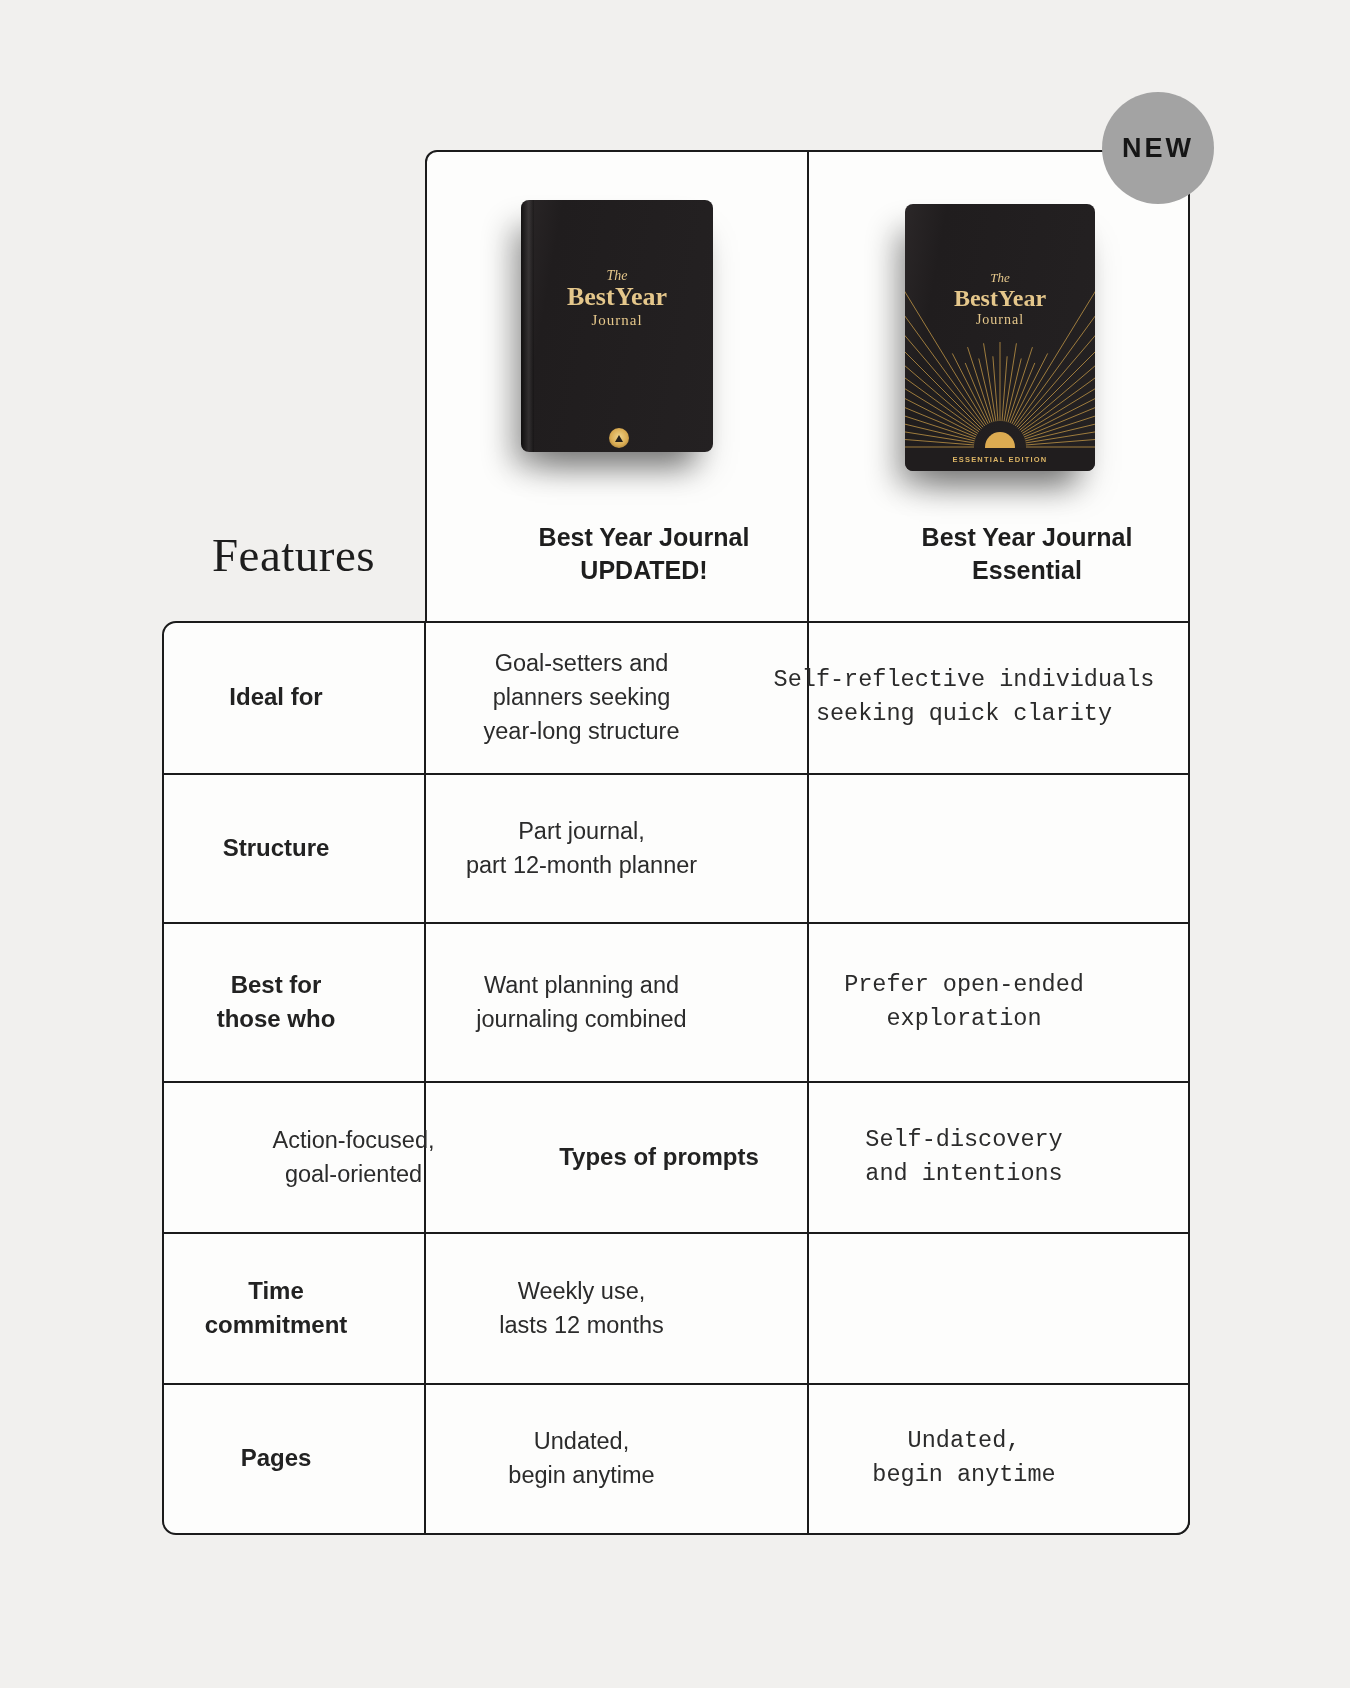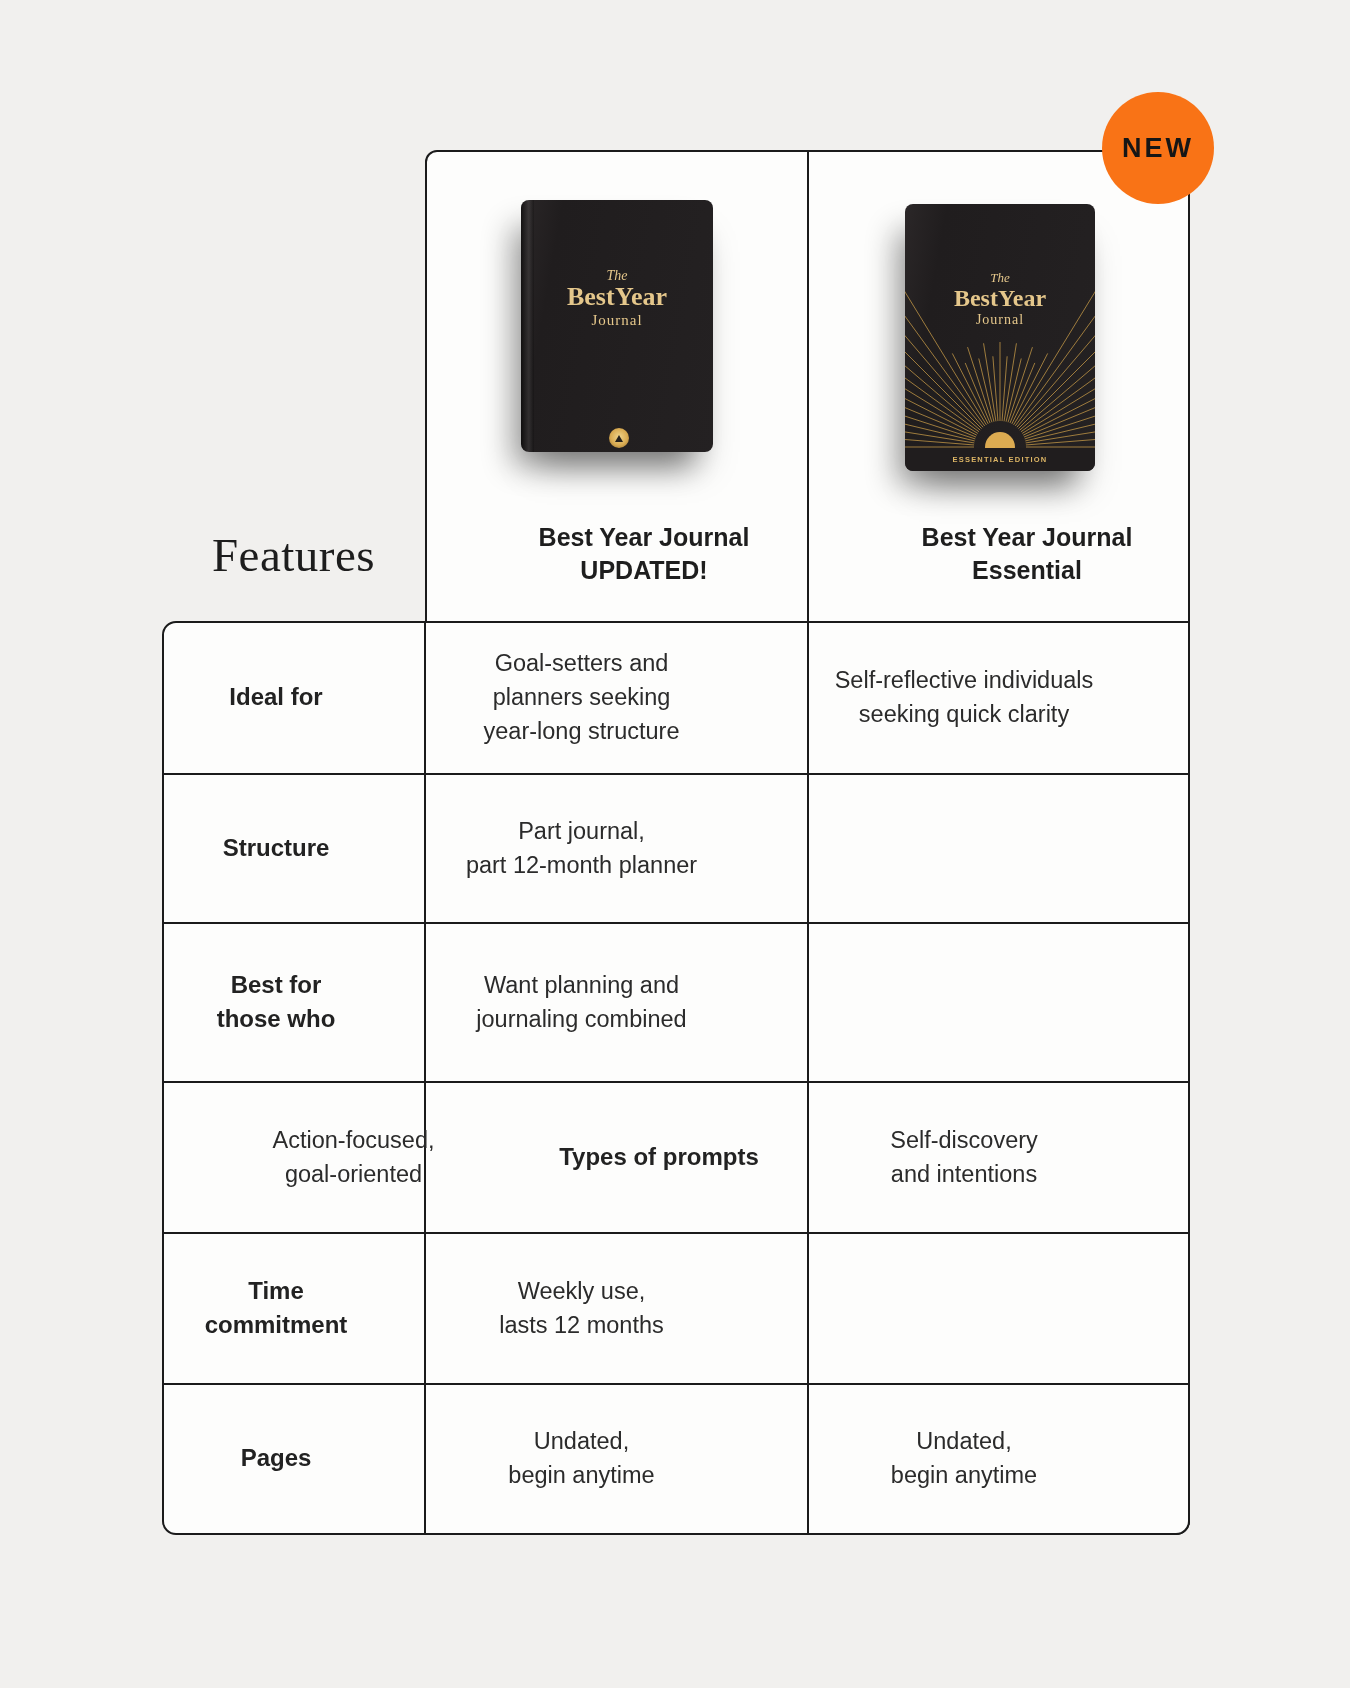--- a/index.html
+++ b/index.html
@@ -33,21 +33,21 @@
 
   
   .features-heading{
     position:absolute;left:162px;top:528px;width:263px;
     text-align:center;
     font-family:"Liberation Serif", serif;
     font-size:47px;font-weight:400;color:#1d1d1d;letter-spacing:.5px;
   }
   .badge{
     position:absolute;left:1102px;top:92px;width:112px;height:112px;
-    border-radius:50%;background:#f97316;
+    border-radius:50%;background:#a3a3a3;
     display:flex;align-items:center;justify-content:center;
     z-index:6;
   }
   .badge span{font-size:27px;font-weight:700;letter-spacing:3px;color:#161616;}
 
   .product-title{
     position:absolute;top:521px;width:380px;text-align:center;
     font-size:25px;line-height:33px;font-weight:700;color:#1e1e1e;
     white-space:pre-line;z-index:3;margin-left:28px;
   }
@@ -93,21 +93,21 @@
 
   
   .t-row{position:absolute;left:162px;width:1028px;display:flex;z-index:2;}
   .t-cell{
     display:flex;align-items:center;justify-content:center;
     text-align:center;white-space:pre-line;
     font-size:23.5px;line-height:34px;color:#2b2b2b;
   }
   .t-cell.lab{width:228px;font-weight:700;color:#222;font-size:24px;}
   .t-cell.c1{width:383px;}
-  .t-cell.c2{width:382px;}
+  .t-cell.c2{width:382px;font-family:Liberation Mono, monospace;}
 </style>
 </head>
 <body>
 
 <div class="canvas">
 
   <div class="product-panel"></div>
   <div class="body-table"></div>
 
   <div class="vline a"></div>
@@ -200,20 +200,22 @@
   <div class="t-row" style="top:773px;height:149px">
     <div class="t-cell lab">Structure</div>
     <div class="t-cell c1">Part journal,
 part 12-month planner</div>
   </div>
   <div class="t-row" style="top:922px;height:159px">
     <div class="t-cell lab">Best for
 those who</div>
     <div class="t-cell c1">Want planning and
 journaling combined</div>
+    <div class="t-cell c2">Prefer open-ended
+exploration</div>
   </div>
   <div class="t-row" style="top:1081px;height:151px">
     <div class="t-cell c1">Action-focused,
 goal-oriented</div>
     <div class="t-cell lab">Types of prompts</div>
     <div class="t-cell c2">Self-discovery
 and intentions</div>
   </div>
   <div class="t-row" style="top:1232px;height:151px">
     <div class="t-cell lab">Time

